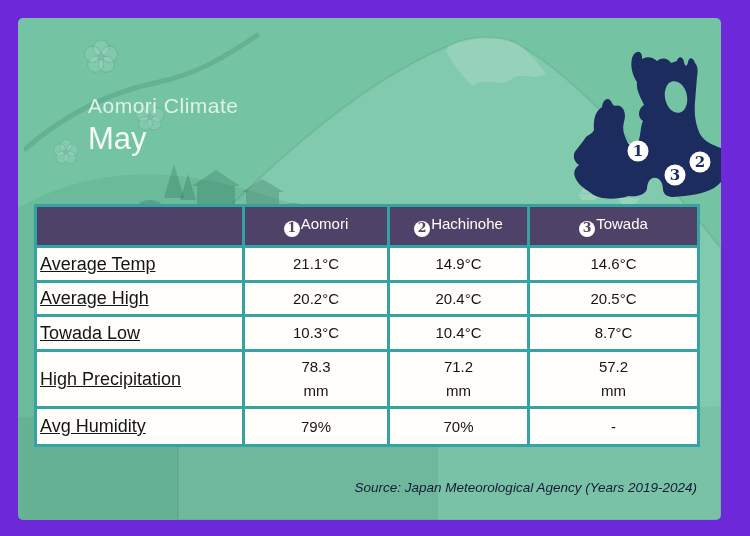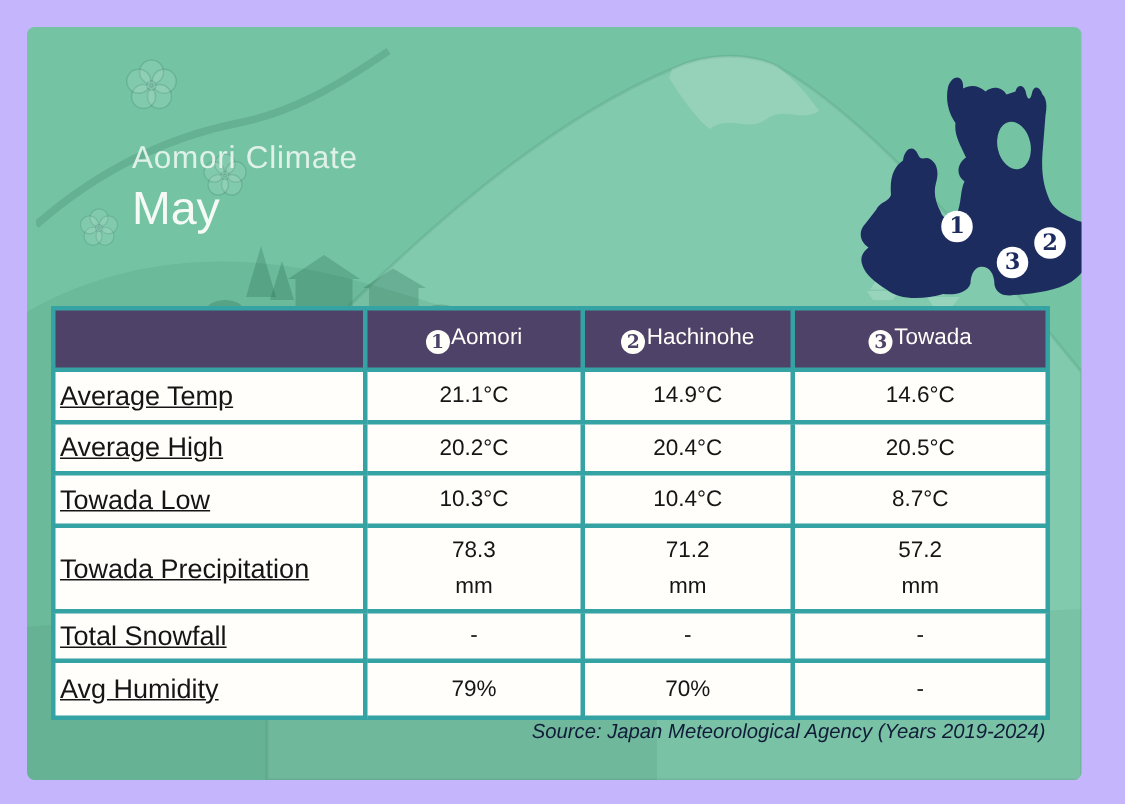--- a/index.html
+++ b/index.html
@@ -1,19 +1,19 @@
 <!DOCTYPE html>
 <html><head>
 <meta charset="utf-8">
 <style>
   * { margin:0; padding:0; box-sizing:border-box; }
   html,body { background:#ffffff; }
   .page {
     position:relative; width:750px; height:536px;
-    background:#c4b5fd; overflow:hidden;
+    background:#6d28d9; overflow:hidden;
     font-family:"Liberation Sans", sans-serif;
   }
   .card {
     position:absolute; left:18px; top:18px; width:703px; height:502px;
     background:#74c4a4; border-radius:5px; overflow:hidden;
   }
   .bg-art, .blossoms, .village, .boats { position:absolute; pointer-events:none; }
   .bg-art { left:0; top:0; }
   .blossoms { left:6px; top:2px; }
   .village { left:118px; top:132px; }
@@ -195,34 +195,28 @@
           <td class="val">20.4°C</td>
           <td class="val">20.5°C</td>
         </tr>
         <tr class="r2">
           <td class="lbl">Towada Low</td>
           <td class="val">10.3°C</td>
           <td class="val">10.4°C</td>
           <td class="val">8.7°C</td>
         </tr>
         <tr class="r3">
-          <td class="lbl">Towada Precipitation</td>
+          <td class="lbl">High Precipitation</td>
           <td class="val">78.3
 mm</td>
           <td class="val">71.2
 mm</td>
           <td class="val">57.2
 mm</td>
         </tr>
-        <tr class="r4">
-          <td class="lbl">Total Snowfall</td>
-          <td class="val">-</td>
-          <td class="val">-</td>
-          <td class="val">-</td>
-        </tr>
         <tr class="r5">
           <td class="lbl">Avg Humidity</td>
           <td class="val">79%</td>
           <td class="val">70%</td>
           <td class="val">-</td>
         </tr>
       </tbody>
     </table>
 
     <div class="source">Source: Japan Meteorological Agency (Years 2019-2024)</div>

